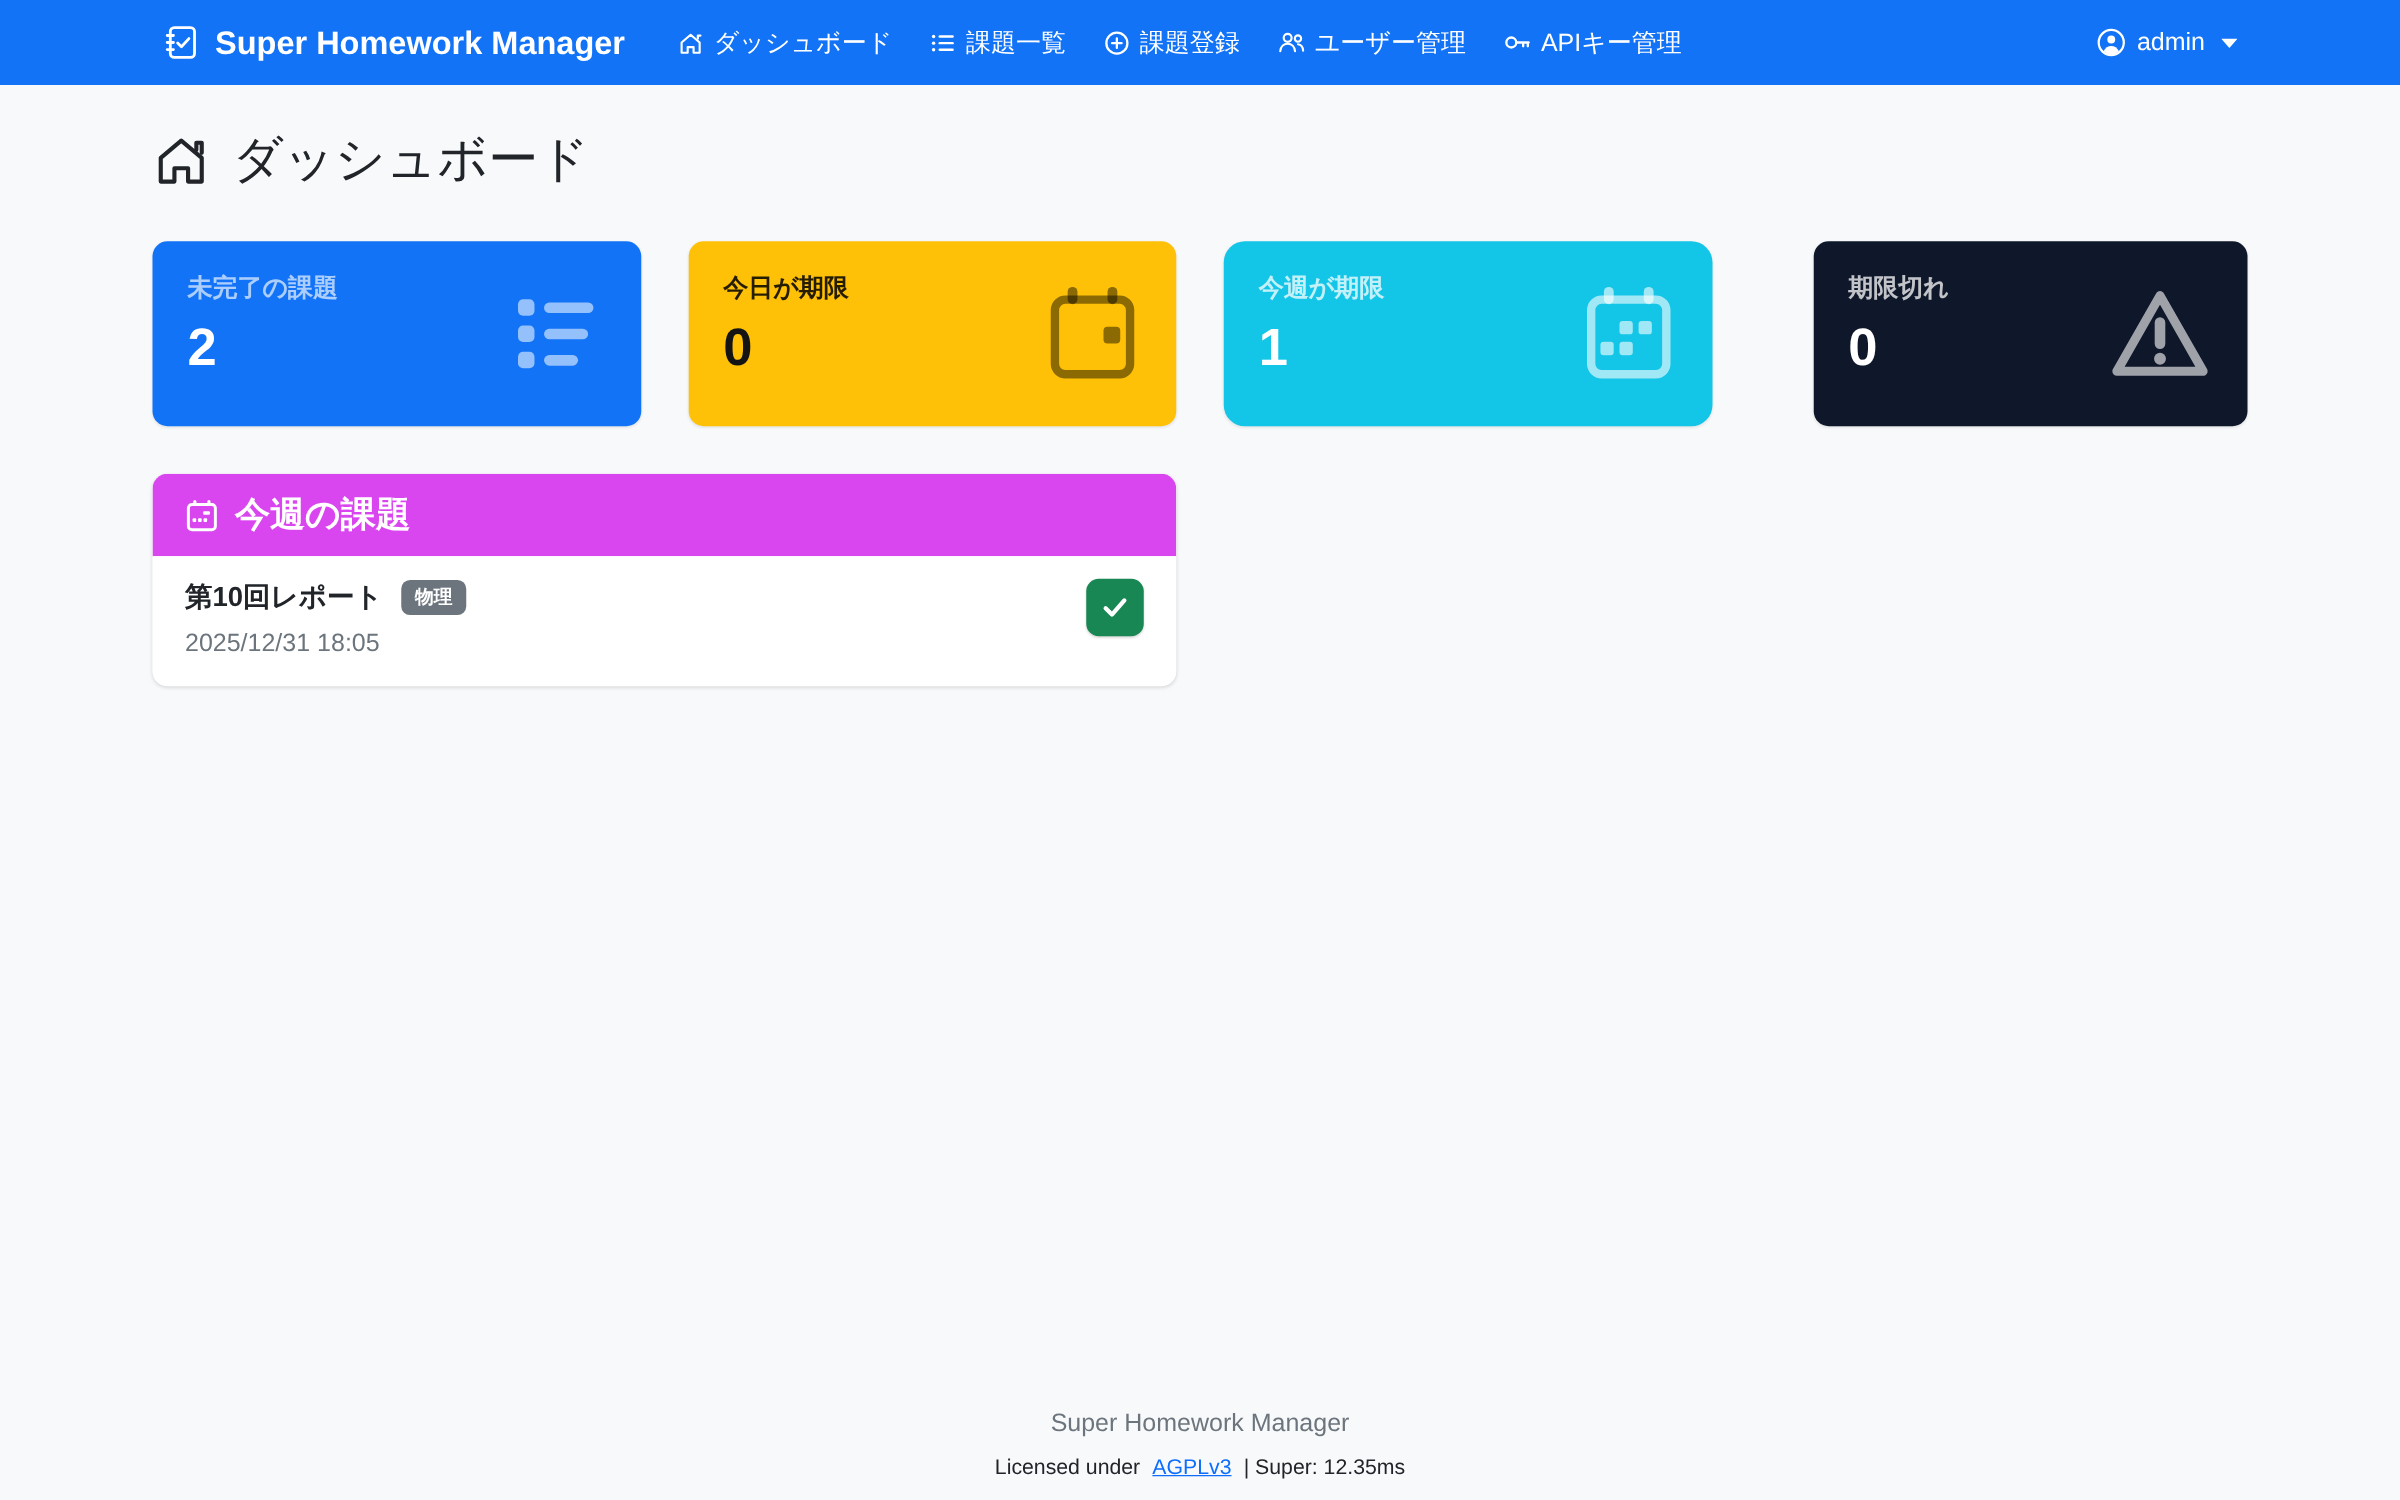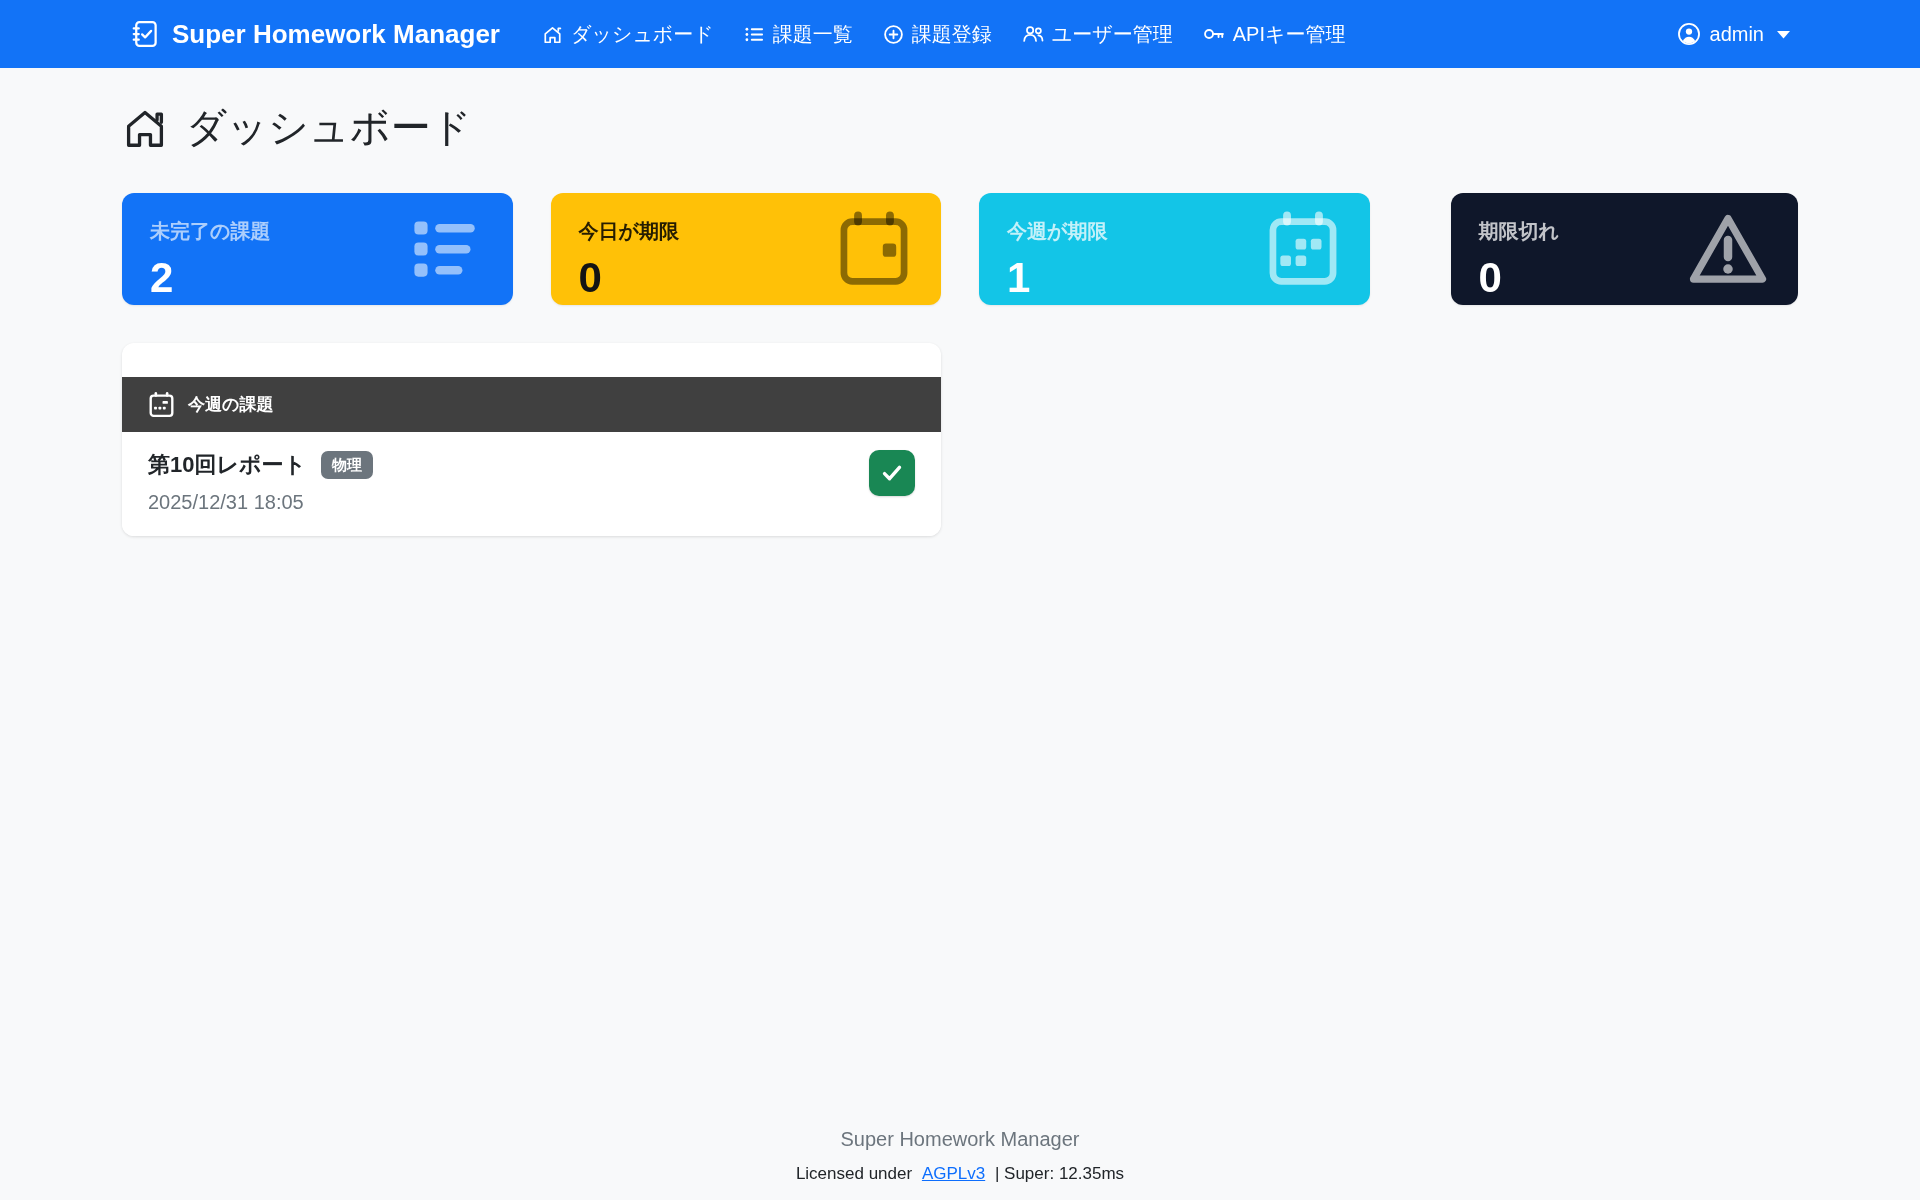--- a/index.html
+++ b/index.html
@@ -61,65 +61,65 @@
 
   
   .stats {
     display: grid;
     grid-template-columns: repeat(4, 1fr);
     gap: 38px;
     margin-top: 38px;
   }
   .stat-card {
     position: relative;
-    height: 112px;
+    height: 148px;
     border-radius: 12px;
     padding: 26px 28px;
     box-shadow: 0 1px 2px rgba(0,0,0,.08);
     overflow: hidden;
   }
   .stat-label { font-size: 20px; font-weight: 600; line-height: 1.2; }
   .stat-value { font-size: 42px; font-weight: 700; line-height: 1; margin-top: 14px; }
   .stat-icon {
     position: absolute; right: 30px; top: 50%;
     transform: translateY(-50%);
     display: flex;
   }
   .stat-blue   { background: #1273f7; }
   .stat-blue .stat-label { color: rgba(255,255,255,.65); }
   .stat-blue .stat-value { color: #fff; }
   .stat-blue .stat-icon  { color: rgba(255,255,255,.55); }
   .stat-yellow { background: #ffc107; }
   .stat-yellow .stat-label { color: rgba(0,0,0,.85); }
   .stat-yellow .stat-value { color: #141414; }
   .stat-yellow .stat-icon  { color: rgba(0,0,0,.45); }
-  .stat-cyan   { background: #13c5e7; }
+  .stat-cyan   { background: #13c5e7; border-radius: 17px; }
   .stat-cyan .stat-label { color: rgba(255,255,255,.75); }
   .stat-cyan .stat-value { color: #fff; }
   .stat-cyan .stat-icon  { color: rgba(255,255,255,.6); }
   .stat-red    { background: #0f172a; margin-left: 43px; }
   .stat-red .stat-label { color: rgba(255,255,255,.75); }
   .stat-red .stat-value { color: #fff; }
   .stat-red .stat-icon  { color: rgba(255,255,255,.6); }
 
   
   .week-card {
     margin-top: 38px;
     width: calc(50% - 19px);
     background: #fff;
     border-radius: 12px;
     overflow: hidden;
     box-shadow: 0 1px 3px rgba(0,0,0,.12);
   }
   .week-header {
-    background: #404040;
+    background: #d946ef;
     color: #fff;
     display: flex; align-items: center; gap: 13px;
     padding: 14px 26px;
-    font-size: 17px; font-weight: 600; margin-top: 34px;
+    font-size: 28px; font-weight: 600;
   }
   .week-item {
     display: flex; align-items: flex-start;
     padding: 18px 26px 22px 26px;
     background: #fff;
   }
   .item-main { flex: 1; min-width: 0; }
   .item-title-row { display: flex; align-items: center; gap: 15px; }
   .item-title { font-size: 22px; font-weight: 700; color: #212529; }
   .tag-badge {

